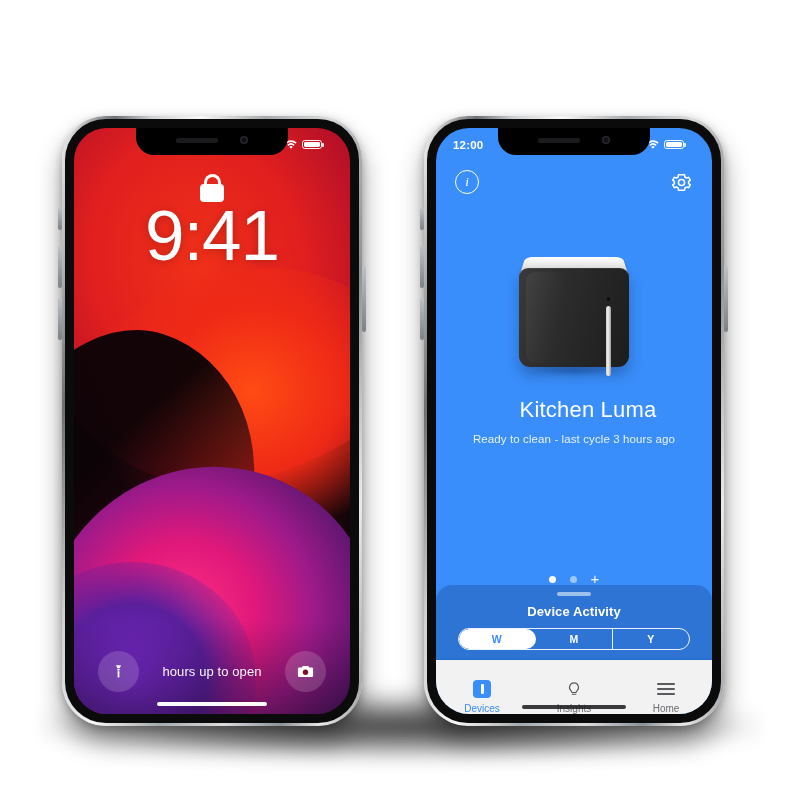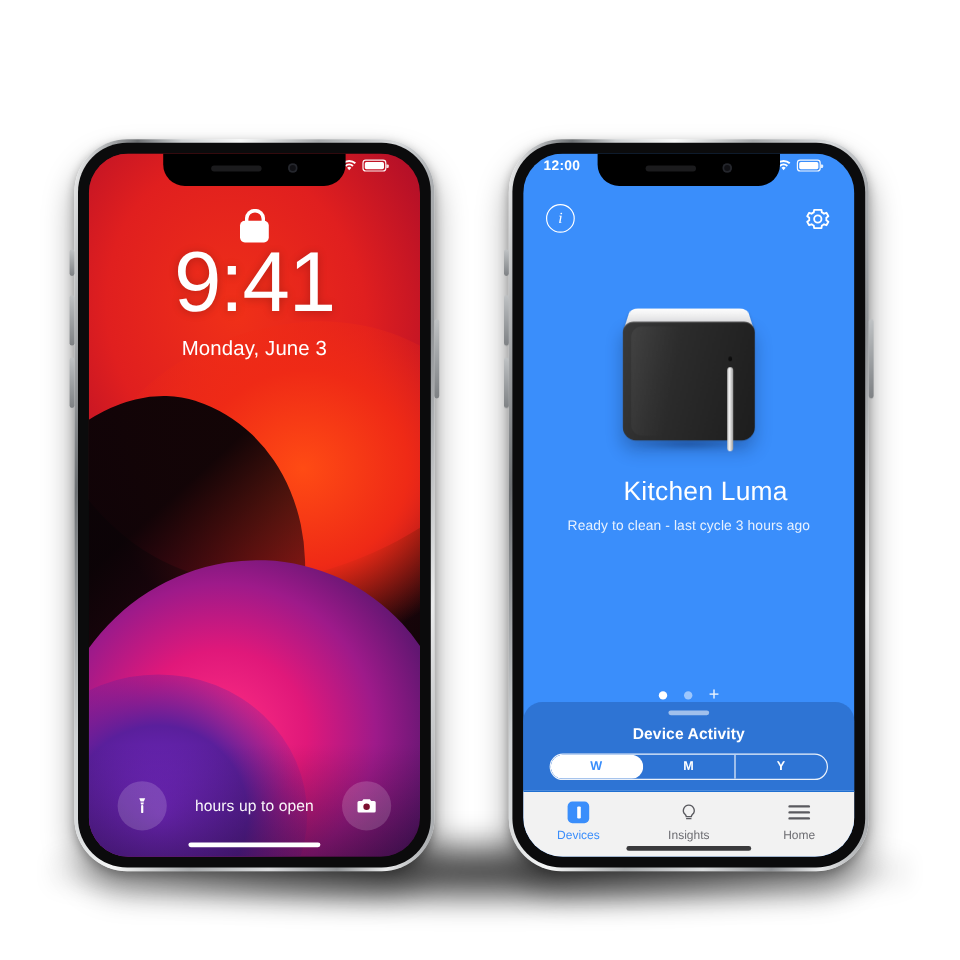--- a/index.html
+++ b/index.html
@@ -70,21 +70,21 @@
     z-index: 20;
     display: flex; align-items: center; justify-content: center; gap: 22px;
   }
   .speaker { width: 42px; height: 5px; background: #1b1b1d; border-radius: 3px; margin-top: -3px; }
   .camera  { width: 8px;  height: 8px; background: #101014; border-radius: 50%; margin-top: -3px;
              box-shadow: inset 0 0 0 1.5px #24262c; }
 
   
   .statusbar {
     position: absolute; top: 0; left: 0; right: 11px; height: 28px;
-    display: flex; align-items: flex-start; justify-content: space-between;
+    display: flex; align-items: center; justify-content: space-between;
     padding: 0 17px; z-index: 18; color: #fff;
     font-size: 11.5px; font-weight: bold; letter-spacing: .2px; gap: 24px;
   }
   .sb-time { padding-top: 5px; }
   .sb-icons { display: flex; align-items: center; gap: 4px; padding-top: 5px; }
   .sig { display: flex; align-items: flex-end; gap: 1.3px; height: 9px; }
   .sig i { width: 2.4px; background: #fff; border-radius: .5px; display: block; }
   .sig i:nth-child(1){height:3.5px} .sig i:nth-child(2){height:5.4px}
   .sig i:nth-child(3){height:7.2px} .sig i:nth-child(4){height:9px}
   .batt { width: 20px; height: 9.5px; border: 1.2px solid rgba(255,255,255,.95);
@@ -280,21 +280,21 @@
     flex: 1; display: flex; align-items: center; justify-content: center;
     color: #fff; font-size: 10.5px; font-weight: bold; letter-spacing: .4px;
     border-right: 1.3px solid rgba(255,255,255,.9);
   }
   .seg:last-child { border-right: none; }
   .seg.active { background: #fff; color: var(--blue); border-radius: 11px; }
 
   .tabbar {
     position: absolute; left: 0; right: 0; bottom: 0; height: 55px;
     background: #f2f2f2; z-index: 14;
-    display: flex; align-items: flex-start; justify-content: space-around;
+    display: flex; align-items: flex-end; justify-content: space-around;
     padding-top: 7px;
     border-top: 1.5px solid #1f6fd0;
   }
   .tab { display: flex; flex-direction: column; align-items: center; gap: 4px; width: 66px; }
   .tab .tab-ico { height: 20px; display: flex; align-items: center; justify-content: center; }
   .tab .tab-label { font-size: 10px; color: #6e6e73; }
   .tab.active .tab-label { color: var(--blue); }
   .devices-ico {
     width: 18px; height: 18px; border-radius: 4px; background: var(--blue);
     display: flex; align-items: center; justify-content: center;
@@ -360,21 +360,20 @@
           </div>
         </div>
 
         <div class="lock-icon">
           <div class="shackle"></div>
           <div class="body"></div>
         </div>
 
         <div class="clock">
           <div class="time">9:41</div>
-          <div class="date">Monday, June 3</div>
         </div>
 
 
         <div class="lock-bottom">
           <div class="circ-btn">
             <svg width="17" height="17" viewBox="0 0 24 24">
               <path d="M8.5 3h7l-1.6 4h-3.8L8.5 3z" fill="#fff"></path>
               <path d="M10.1 8h3.8l-.5 2.6h-2.8L10.1 8z" fill="#fff"></path>
               <rect x="10.7" y="11.2" width="2.6" height="9.4" rx="1.1" fill="#fff"></rect>
             </svg>

